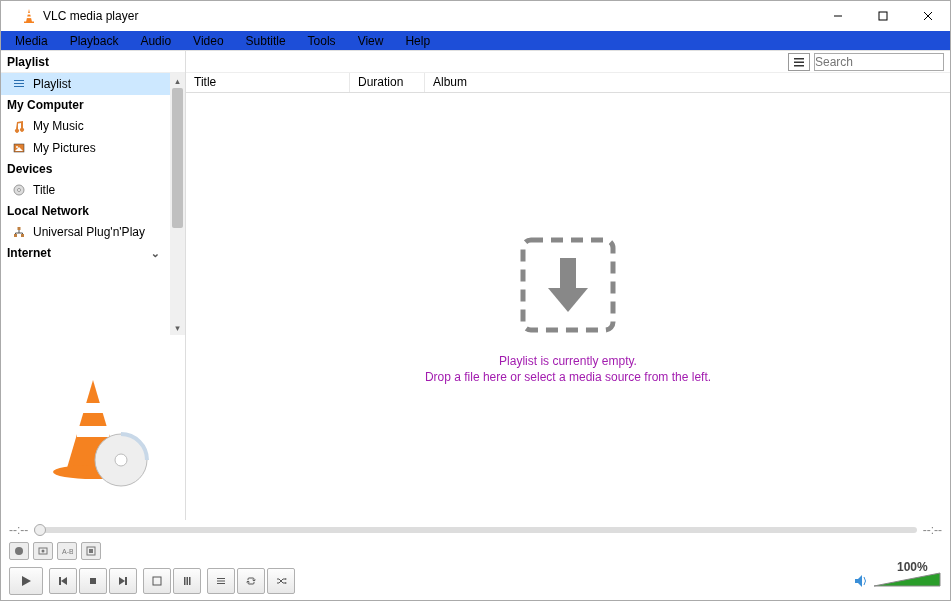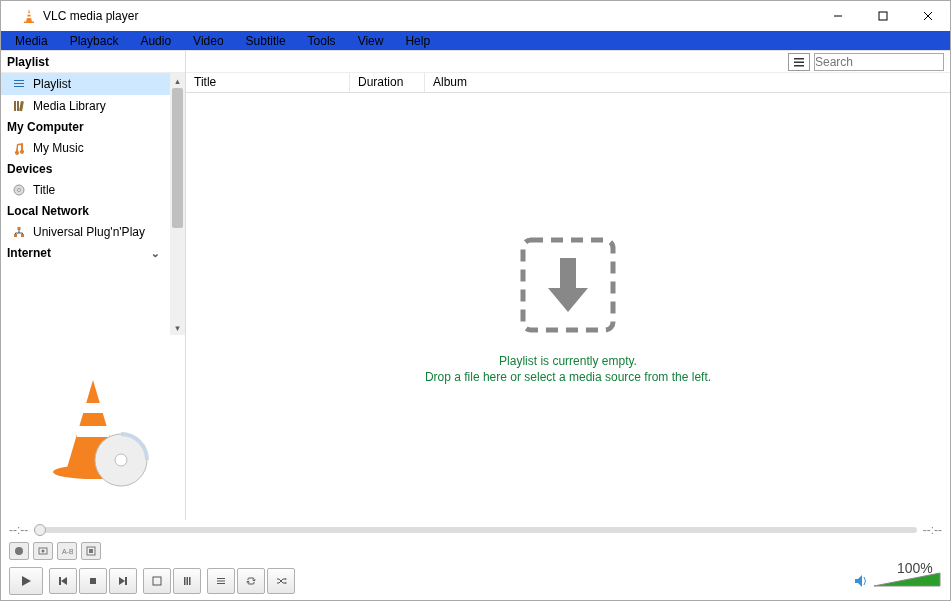--- a/index.html
+++ b/index.html
@@ -158,21 +158,21 @@
 .col.title-col { width: 164px; }
 .col.dur-col { width: 75px; }
 .col.album-col { flex: 1; border-right: none; }
 
 .dropzone {
   flex: 1;
   display: flex;
   flex-direction: column;
   align-items: center;
   justify-content: center;
-  color: #15803d;
+  color: #a21caf;
 }
 .dropzone .msg1 { margin-top: 14px; }
 .dropzone .msg2 { margin-top: 2px; }
 
 
 .timeline-row {
   height: 20px;
   display: flex;
   align-items: center;
   padding: 0 8px;
@@ -225,21 +225,21 @@
   display: flex; align-items: center; justify-content: center;
   border-radius: 2px;
 }
 .ctrl-btn.play { width: 34px; height: 28px; }
 .vol-wrap {
   margin-left: auto;
   display: flex;
   align-items: center;
   gap: 2px;
 }
-.vol-pct { font-size: 14px; color: #444; }
+.vol-pct { font-size: 12px; color: #444; font-weight: bold; }
 
 svg { display: block; }
 </style>
 </head>
 <body>
 
 <div class="titlebar">
   <span class="vlc-logo">
     <svg width="16" height="16" viewBox="0 0 16 16">
       <polygon points="8,1 11,14 5,14" fill="#f58220"></polygon>
@@ -288,41 +288,41 @@
         <div class="sb-item selected">
           <span class="sb-icon">
               <svg width="14" height="14">
                 <rect x="2" y="3" width="10" height="1" fill="#2a6fb0"></rect>
                 <rect x="2" y="6" width="10" height="1" fill="#2a6fb0"></rect>
                 <rect x="2" y="9" width="10" height="1" fill="#2a6fb0"></rect>
               </svg>
             </span>
           <span>Playlist</span>
         </div>
-        <div class="sb-item">
-          <span class="sb-icon">
-              <svg width="14" height="14">
-                <rect x="2" y="2" width="2" height="10" fill="#8a6d3b"></rect>
-                <rect x="5" y="2" width="2" height="10" fill="#8a6d3b"></rect>
-                <rect x="8" y="2" width="3" height="10" fill="#8a6d3b" transform="rotate(10 9 7)"></rect>
-              </svg>
-            </span>
-          <span>Media Library</span>
-        </div>
 
         <div class="sb-group">
           <span>My Computer</span>
         </div>
         <div class="sb-item">
           <span class="sb-icon">
               <svg width="14" height="14">
                 <path d="M5 3 L11 2 L11 9 A2 2 0 1 1 9 9 L9 4 L6 4.5 L6 10 A2 2 0 1 1 4 10 Z" fill="#e08030"></path>
               </svg>
             </span>
           <span>My Music</span>
+        </div>
+        <div class="sb-item">
+          <span class="sb-icon">
+              <svg width="14" height="14">
+                <rect x="2" y="3" width="10" height="8" fill="#e08030" stroke="#333" stroke-width="0.5"></rect>
+                <circle cx="5" cy="6" r="1" fill="#fff"></circle>
+                <polygon points="3,10 7,6 11,10" fill="#fff"></polygon>
+              </svg>
+            </span>
+          <span>My Pictures</span>
         </div>
 
         <div class="sb-group">
           <span>Devices</span>
         </div>
         <div class="sb-item">
           <span class="sb-icon">
               <svg width="14" height="14">
                 <circle cx="7" cy="7" r="5" fill="#ddd" stroke="#999"></circle>
                 <circle cx="7" cy="7" r="1.5" fill="#fff" stroke="#999"></circle>

